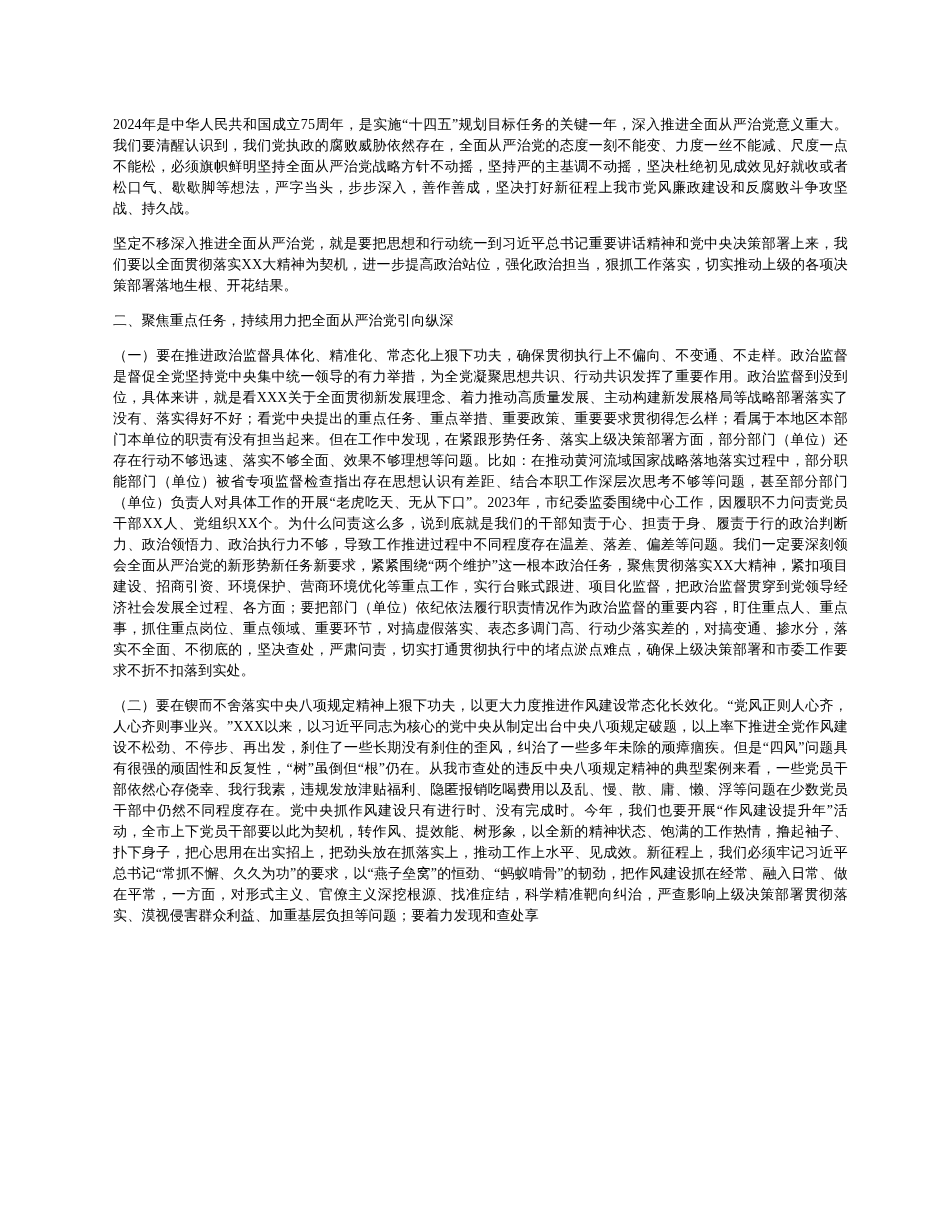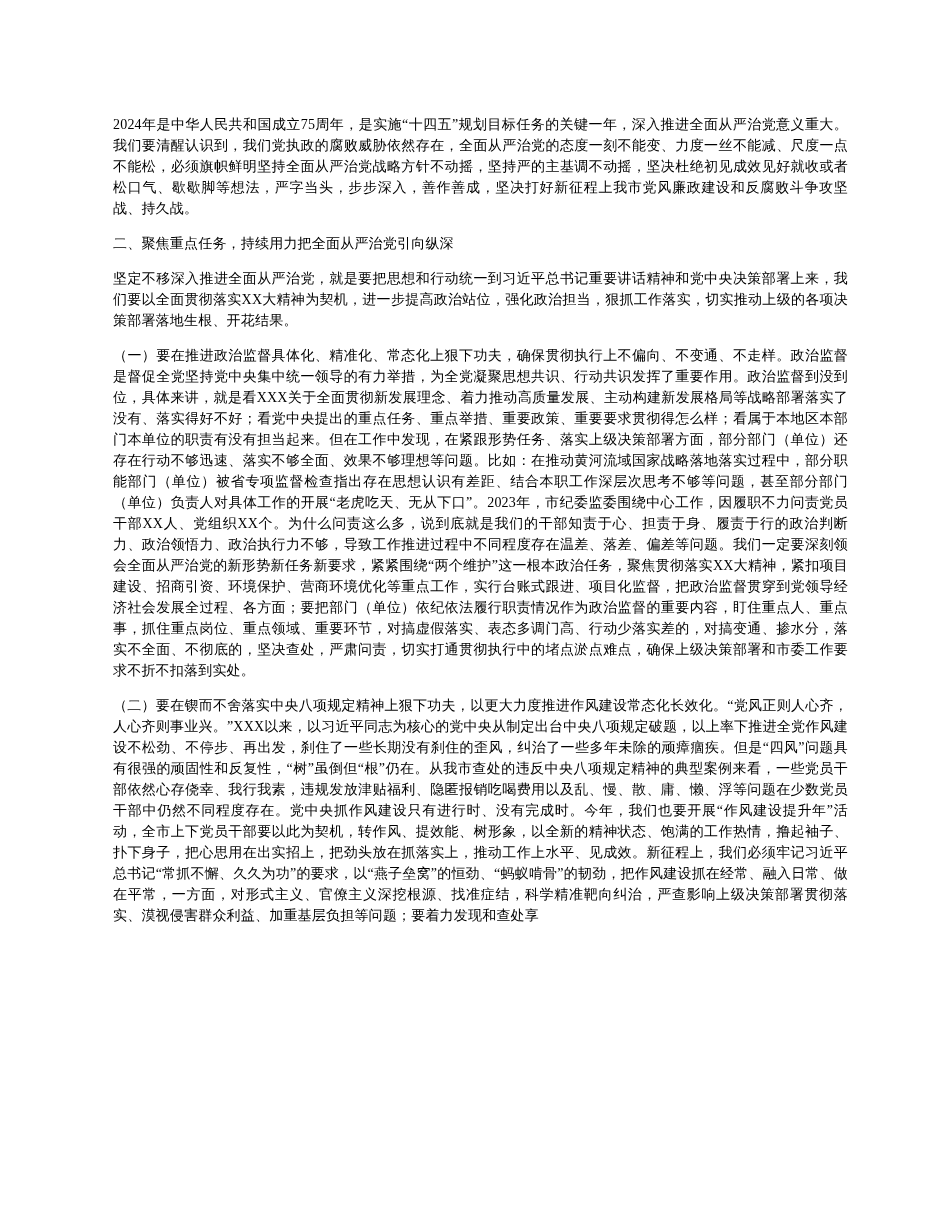--- a/index.html
+++ b/index.html
@@ -38,20 +38,20 @@
     
     font-weight: normal;
   }
 </style>
 </head>
 <body>
 
 <div class="page">
   <p class="block">2024年是中华人民共和国成立75周年，是实施“十四五”规划目标任务的关键一年，深入推进全面从严治党意义重大。我们要清醒认识到，我们党执政的腐败威胁依然存在，全面从严治党的态度一刻不能变、力度一丝不能减、尺度一点不能松，必须旗帜鲜明坚持全面从严治党战略方针不动摇，坚持严的主基调不动摇，坚决杜绝初见成效见好就收或者松口气、歇歇脚等想法，严字当头，步步深入，善作善成，坚决打好新征程上我市党风廉政建设和反腐败斗争攻坚战、持久战。</p>
 
+  <p class="block">坚定不移深入推进全面从严治党，就是要把思想和行动统一到习近平总书记重要讲话精神和党中央决策部署上来，我们要以全面贯彻落实XX大精神为契机，进一步提高政治站位，强化政治担当，狠抓工作落实，切实推动上级的各项决策部署落地生根、开花结果。</p>
+
   <p class="block heading">二、聚焦重点任务，持续用力把全面从严治党引向纵深</p>
-
-  <p class="block">坚定不移深入推进全面从严治党，就是要把思想和行动统一到习近平总书记重要讲话精神和党中央决策部署上来，我们要以全面贯彻落实XX大精神为契机，进一步提高政治站位，强化政治担当，狠抓工作落实，切实推动上级的各项决策部署落地生根、开花结果。</p>
 
   <p class="block">（一）要在推进政治监督具体化、精准化、常态化上狠下功夫，确保贯彻执行上不偏向、不变通、不走样。政治监督是督促全党坚持党中央集中统一领导的有力举措，为全党凝聚思想共识、行动共识发挥了重要作用。政治监督到没到位，具体来讲，就是看XXX关于全面贯彻新发展理念、着力推动高质量发展、主动构建新发展格局等战略部署落实了没有、落实得好不好；看党中央提出的重点任务、重点举措、重要政策、重要要求贯彻得怎么样；看属于本地区本部门本单位的职责有没有担当起来。但在工作中发现，在紧跟形势任务、落实上级决策部署方面，部分部门（单位）还存在行动不够迅速、落实不够全面、效果不够理想等问题。比如：在推动黄河流域国家战略落地落实过程中，部分职能部门（单位）被省专项监督检查指出存在思想认识有差距、结合本职工作深层次思考不够等问题，甚至部分部门（单位）负责人对具体工作的开展“老虎吃天、无从下口”。2023年，市纪委监委围绕中心工作，因履职不力问责党员干部XX人、党组织XX个。为什么问责这么多，说到底就是我们的干部知责于心、担责于身、履责于行的政治判断力、政治领悟力、政治执行力不够，导致工作推进过程中不同程度存在温差、落差、偏差等问题。我们一定要深刻领会全面从严治党的新形势新任务新要求，紧紧围绕“两个维护”这一根本政治任务，聚焦贯彻落实XX大精神，紧扣项目建设、招商引资、环境保护、营商环境优化等重点工作，实行台账式跟进、项目化监督，把政治监督贯穿到党领导经济社会发展全过程、各方面；要把部门（单位）依纪依法履行职责情况作为政治监督的重要内容，盯住重点人、重点事，抓住重点岗位、重点领域、重要环节，对搞虚假落实、表态多调门高、行动少落实差的，对搞变通、掺水分，落实不全面、不彻底的，坚决查处，严肃问责，切实打通贯彻执行中的堵点淤点难点，确保上级决策部署和市委工作要求不折不扣落到实处。</p>
 
   <p class="block">（二）要在锲而不舍落实中央八项规定精神上狠下功夫，以更大力度推进作风建设常态化长效化。“党风正则人心齐，人心齐则事业兴。”XXX以来，以习近平同志为核心的党中央从制定出台中央八项规定破题，以上率下推进全党作风建设不松劲、不停步、再出发，刹住了一些长期没有刹住的歪风，纠治了一些多年未除的顽瘴痼疾。但是“四风”问题具有很强的顽固性和反复性，“树”虽倒但“根”仍在。从我市查处的违反中央八项规定精神的典型案例来看，一些党员干部依然心存侥幸、我行我素，违规发放津贴福利、隐匿报销吃喝费用以及乱、慢、散、庸、懒、浮等问题在少数党员干部中仍然不同程度存在。党中央抓作风建设只有进行时、没有完成时。今年，我们也要开展“作风建设提升年”活动，全市上下党员干部要以此为契机，转作风、提效能、树形象，以全新的精神状态、饱满的工作热情，撸起袖子、扑下身子，把心思用在出实招上，把劲头放在抓落实上，推动工作上水平、见成效。新征程上，我们必须牢记习近平总书记“常抓不懈、久久为功”的要求，以“燕子垒窝”的恒劲、“蚂蚁啃骨”的韧劲，把作风建设抓在经常、融入日常、做在平常，一方面，对形式主义、官僚主义深挖根源、找准症结，科学精准靶向纠治，严查影响上级决策部署贯彻落实、漠视侵害群众利益、加重基层负担等问题；要着力发现和查处享</p>
 </div>
 
 </body></html>

